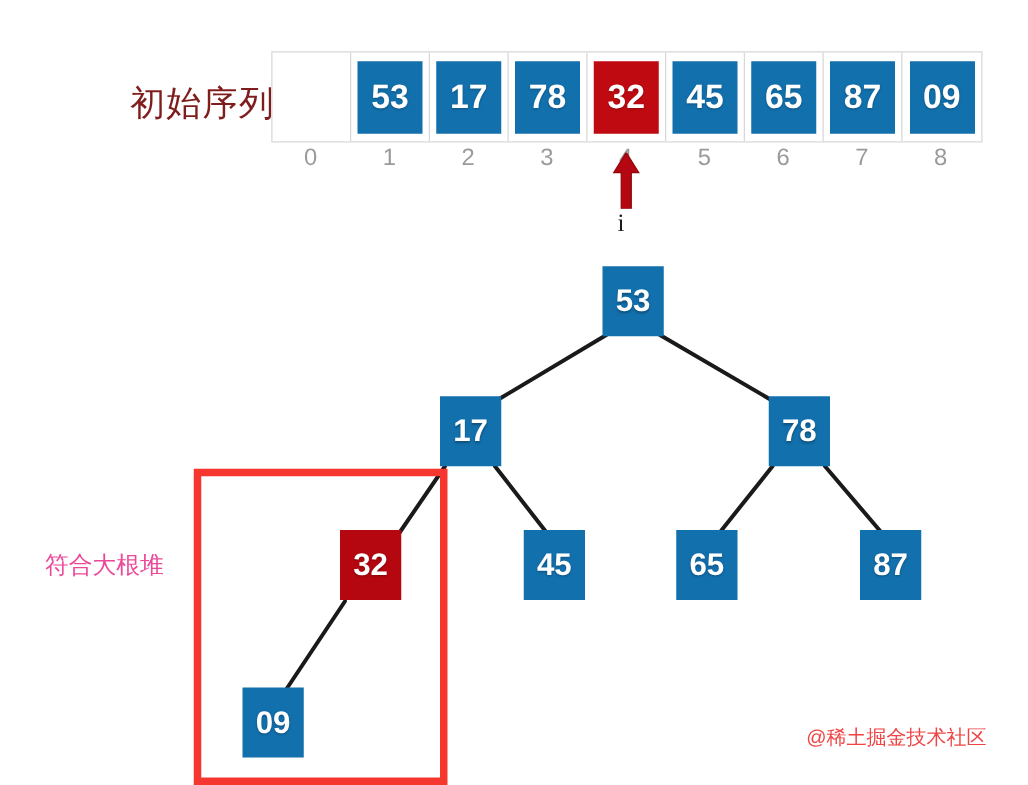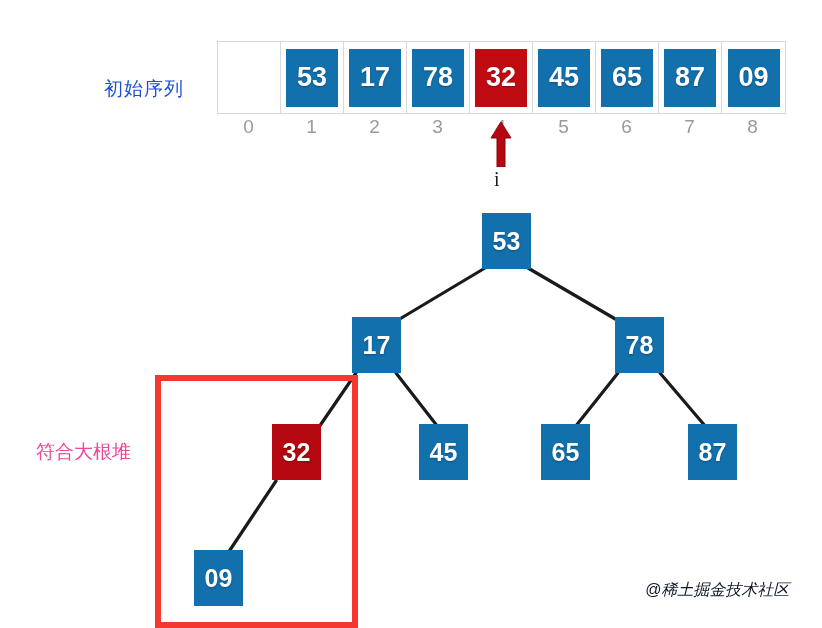--- a/index.html
+++ b/index.html
@@ -16,23 +16,23 @@
     width: 822px;
     height: 628px;
     background: #ffffff;
     overflow: hidden;
   }
 
   
   #array-label {
     position: absolute;
     left: 104px;
-    top: 76px;
-    font-size: 19px;
-    color: #1d4ed8;
+    top: 64px;
+    font-size: 28px;
+    color: #7f1d1d;
     letter-spacing: 1px;
     white-space: nowrap;
   }
   #array-row {
     position: absolute;
     left: 217px;
     top: 41px;
     height: 73px;
     display: flex;
     border: 1px solid #d8d8d8;
@@ -139,23 +139,22 @@
     color: #ec4899;
     white-space: nowrap;
   }
 
   
   #watermark {
     position: absolute;
     left: 645px;
     top: 580px;
     font-size: 16px;
-    color: #0f172a;
+    color: #ef4444;
     white-space: nowrap;
-    font-style: italic;
   }
 </style>
 </head>
 <body>
 
 <div id="canvas">
 
   <div id="array-label">初始序列</div>
 
   <div id="array-row">

